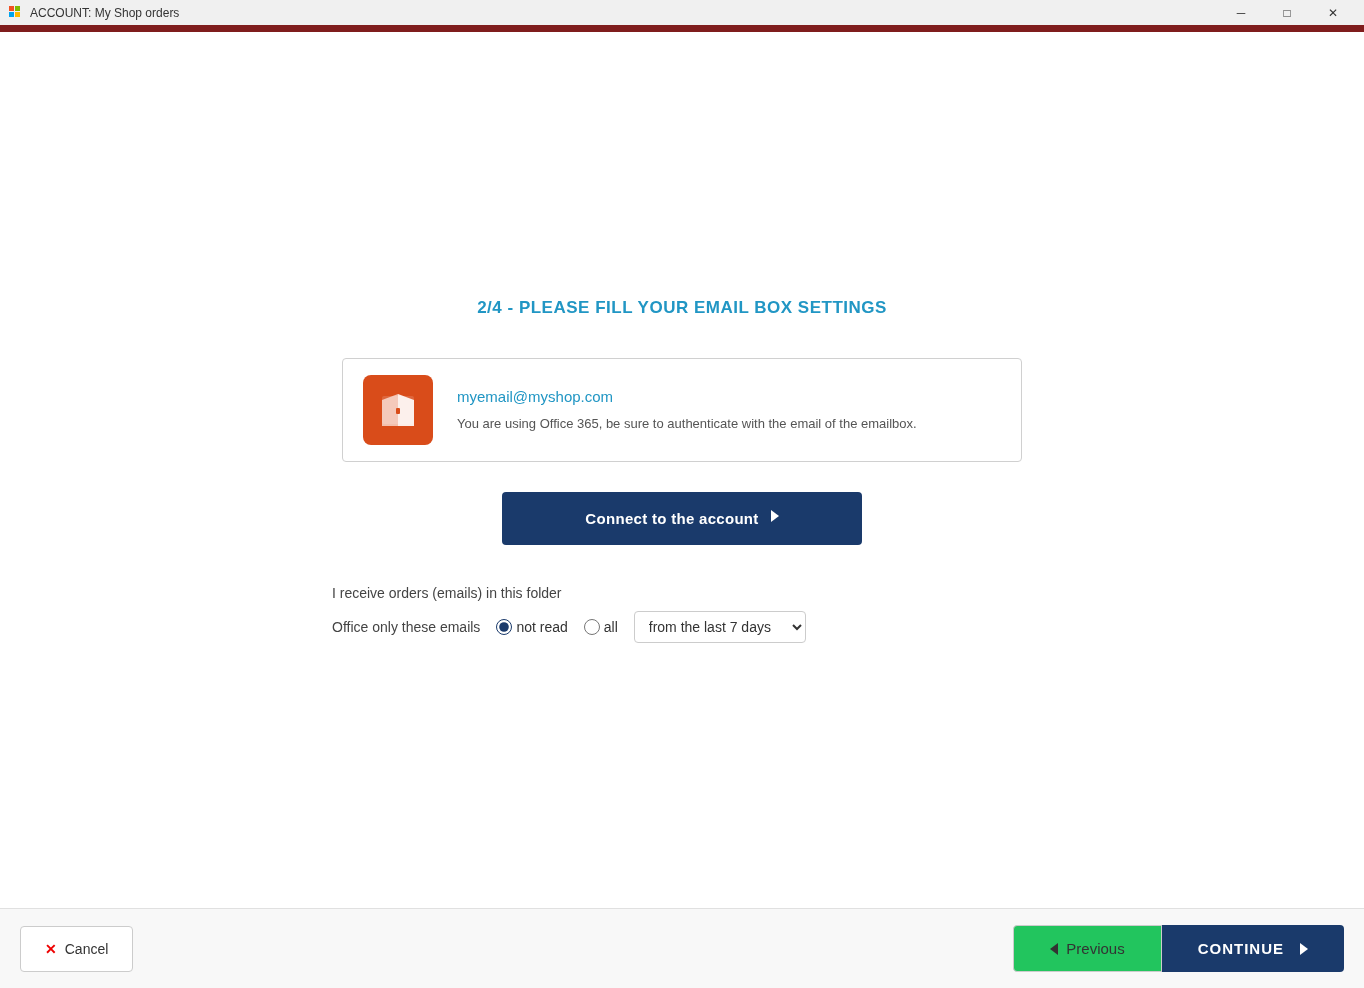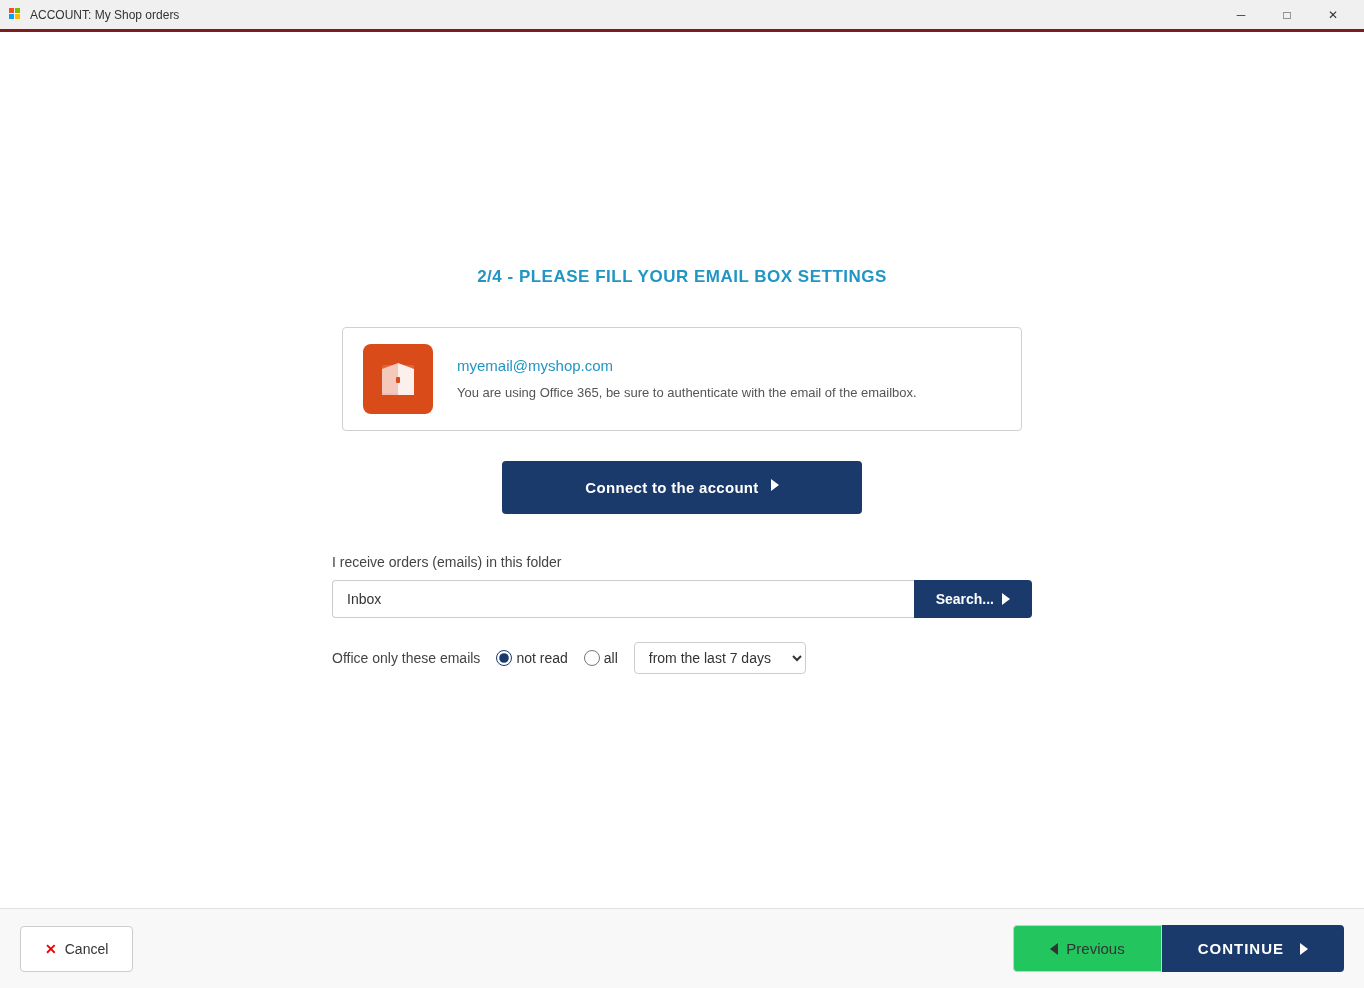--- a/index.html
+++ b/index.html
@@ -18,21 +18,21 @@
       flex-direction: column;
     }
 
     
     .title-bar {
       background: #f0f0f0;
       height: 32px;
       display: flex;
       align-items: center;
       padding: 0 8px;
-      border-bottom: 3px solid #7f1d1d;
+      border-bottom: 7px solid #7f1d1d;
       flex-shrink: 0;
     }
 
     .title-bar-icon {
       width: 16px;
       height: 16px;
       margin-right: 6px;
       display: flex;
       align-items: center;
     }
@@ -367,27 +367,20 @@
     </div>
   </div>
 
   <button class="connect-btn">
     <span>Connect to the account</span>
     <span class="chevron-right"></span>
   </button>
 
   <div class="folder-section">
     <div class="folder-label">I receive orders (emails) in this folder</div>
-    <div class="folder-input-row">
-      <input class="folder-input" type="text" value="Inbox" style="">
-      <button class="search-btn">
-        <span>Search...</span>
-        <span class="chevron-right"></span>
-      </button>
-    </div>
 
     <div class="filter-row">
       <span class="filter-label">Office only these emails</span>
       <label class="radio-group">
         <input type="radio" name="emailFilter" value="notread" checked="" style="">
         <span class="radio-label">not read</span>
       </label>
       <label class="radio-group">
         <input type="radio" name="emailFilter" value="all" style="">
         <span class="radio-label">all</span>

